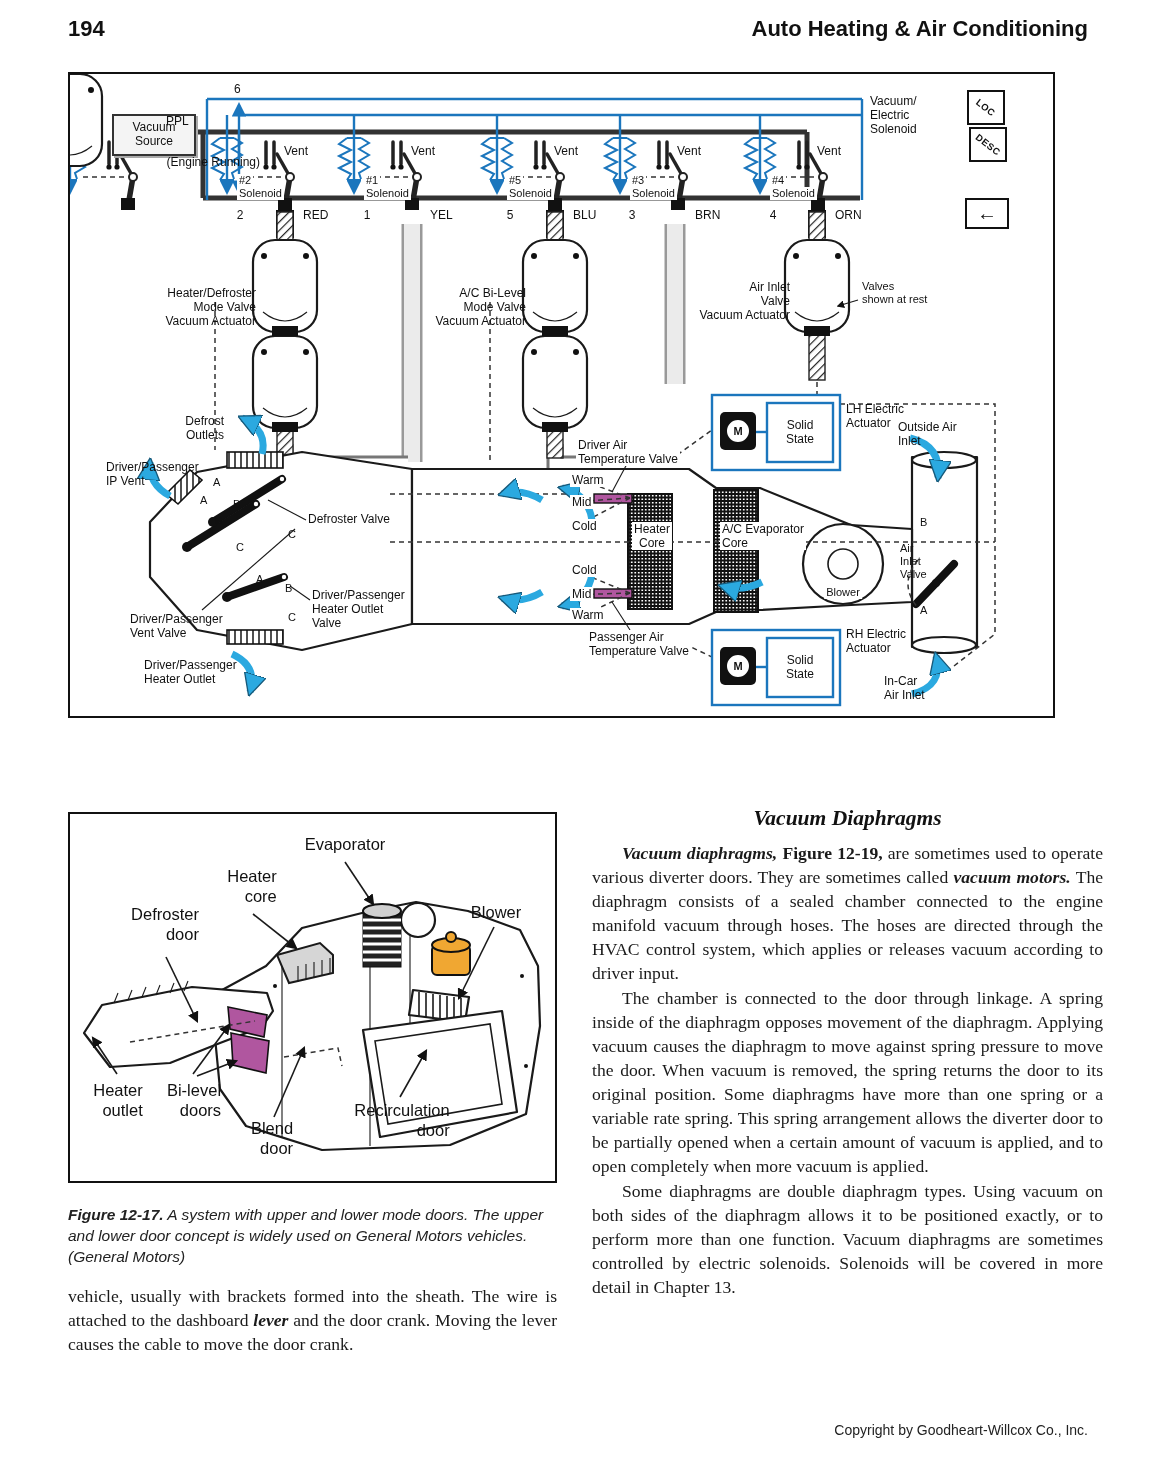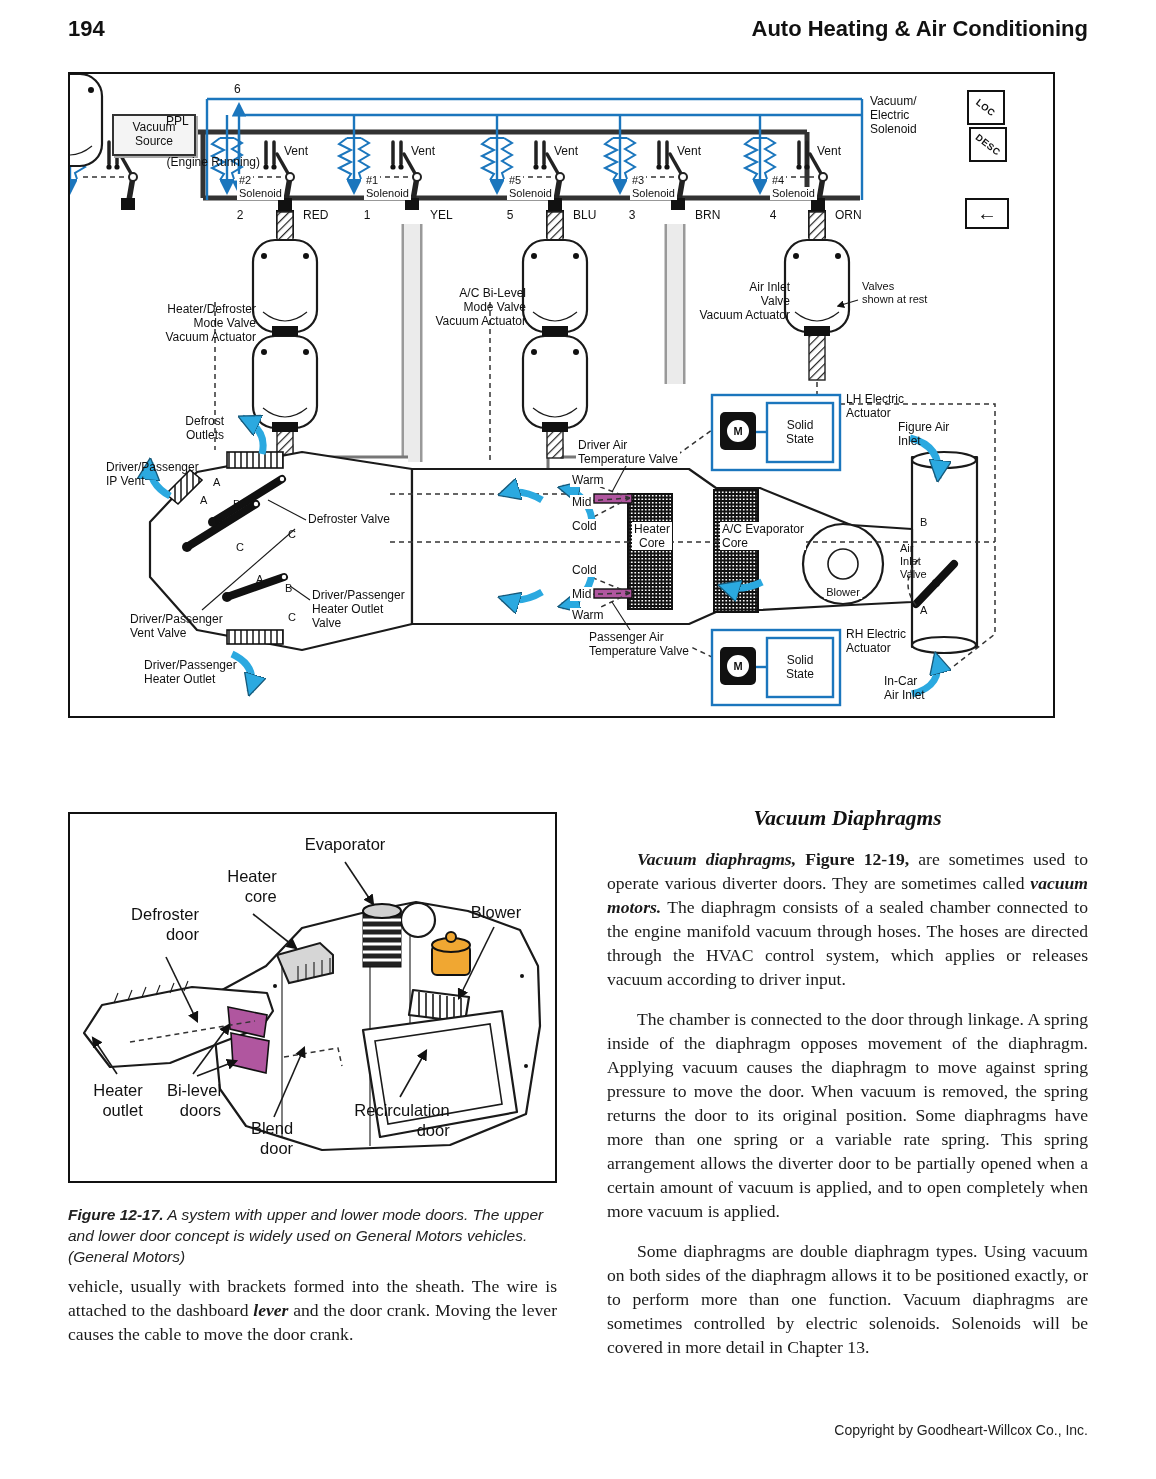--- a/index.html
+++ b/index.html
@@ -8,27 +8,27 @@
   .runhead{position:absolute;top:16px;left:68px;right:68px;font-size:22px;font-weight:bold}
   .runhead .rh-right{float:right}
   .figbox{position:absolute;border:2px solid #111;background:#fff;box-sizing:border-box}
   #fig16{left:68px;top:72px;width:987px;height:646px}
   #fig17{left:68px;top:812px;width:489px;height:371px}
   .cap{position:absolute;font-size:15.5px;line-height:21px;font-style:italic;color:#222}
   .cap b{font-style:italic}
   #cap16{left:68px;top:731px;width:1004px}
   #cap17{left:68px;top:1188px;width:489px}
   .bodytext{font-family:"Liberation Serif",serif;font-size:17.6px;line-height:24px;
-            text-align:justify;color:#1a1a1a;margin:0 0 0 0}
+            text-align:justify;color:#1a1a1a;margin:10px 0 0 0}
   .indent{text-indent:30px}
   #leftpara{position:absolute;left:68px;top:1274px;width:489px}
   #rightcol{position:absolute;left:591px;top:806px;width:513px}
   #rightcol h2{font-family:"Liberation Serif",serif;font-size:21.5px;font-weight:bold;
                font-style:italic;text-align:center;margin:0 0 10px 0;color:#111}
-  #rightcol p{margin:16px}
+  #rightcol p{margin:1px}
   .bi{font-weight:bold;font-style:italic}
   .bo{font-weight:bold}
   .footer{position:absolute;top:1422px;right:68px;font-size:14px;color:#222}
   
   .lbl{position:absolute;font-size:12px;line-height:1.18;color:#111;white-space:pre-line}
   .s11{font-size:11px}
   .r{text-align:right}
   .cc{transform:translateX(-50%);text-align:center}
   .wbg{background:#fff;padding:0 2px}
   .lbl17{position:absolute;font-size:16.5px;line-height:1.22;text-align:right;
@@ -331,21 +331,21 @@
     <div class="navicon" style="left:897px;top:16px">
         <span>LOC</span>
       </div>
     <div class="navicon" style="left:899px;top:53px">
         <span>DESC</span>
       </div>
     <div class="navarrow" style="left:895px;top:124px">
         <span>←</span>
       </div>
 
-    <div class="lbl r" style="left:38px;top:228px;width:148px">Heater/Defroster
+    <div class="lbl r" style="left:38px;top:212px;width:148px">Heater/Defroster
 Mode Valve
 Vacuum Actuator</div>
     <div class="lbl r" style="left:308px;top:212px;width:148px">A/C Bi-Level
 Mode Valve
 Vacuum Actuator</div>
     <div class="lbl r" style="left:570px;top:206px;width:150px">Air Inlet
 Valve
 Vacuum Actuator</div>
     <div class="lbl s11" style="left:792px;top:206px">Valves
 shown at rest</div>
@@ -378,26 +378,26 @@
     <div class="lbl cc wbg" style="left:582px;top:448px">Heater
 Core</div>
     <div class="lbl wbg" style="left:650px;top:448px">A/C Evaporator
 Core</div>
     <div class="lbl cc wbg s11" style="left:773px;top:512px">Blower</div>
 
     <div class="lbl cc" style="left:730px;top:344px">Solid
 State</div>
     <div class="lbl cc" style="left:730px;top:579px">Solid
 State</div>
-    <div class="lbl" style="left:776px;top:318px">LH Electric
+    <div class="lbl" style="left:776px;top:328px">LH Electric
 Actuator</div>
     <div class="lbl" style="left:776px;top:553px">RH Electric
 Actuator</div>
 
-    <div class="lbl" style="left:828px;top:346px">Figure Air
+    <div class="lbl" style="left:828px;top:346px">Outside Air
 Inlet</div>
     <div class="lbl" style="left:814px;top:600px">In-Car
 Air Inlet</div>
     <div class="lbl s11" style="left:830px;top:468px">Air
 Inlet
 Valve</div>
   </div>
 
 
   <div class="figbox" id="fig17">

